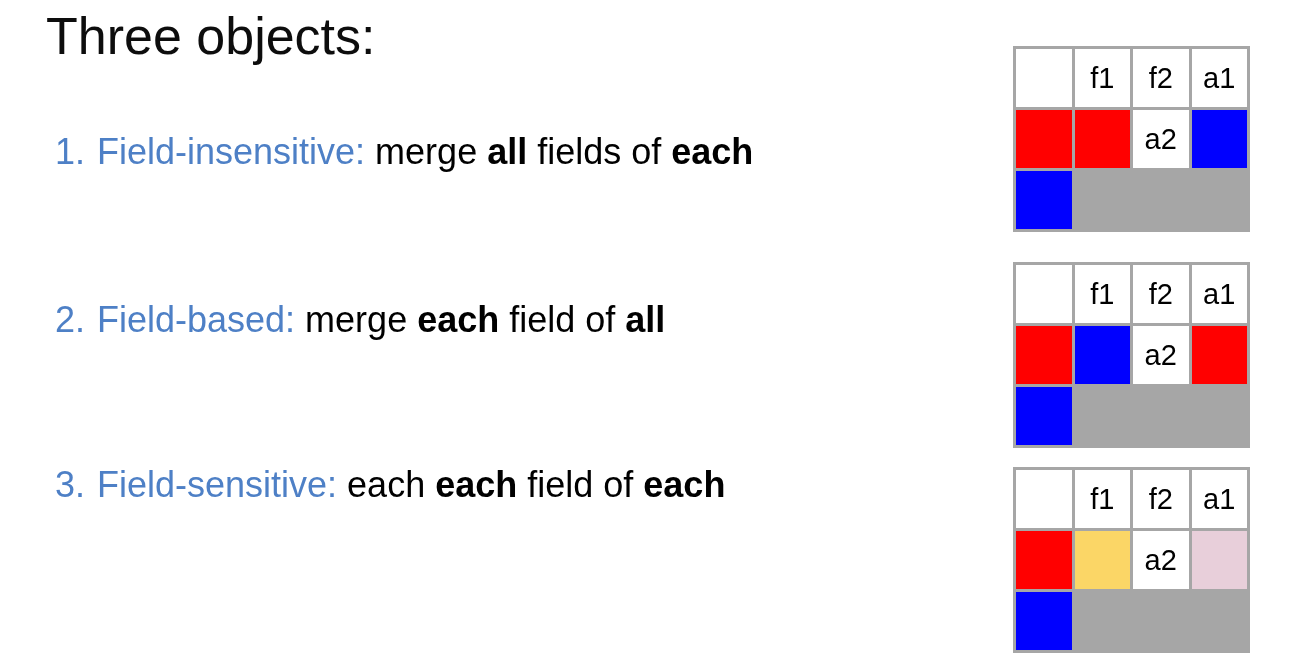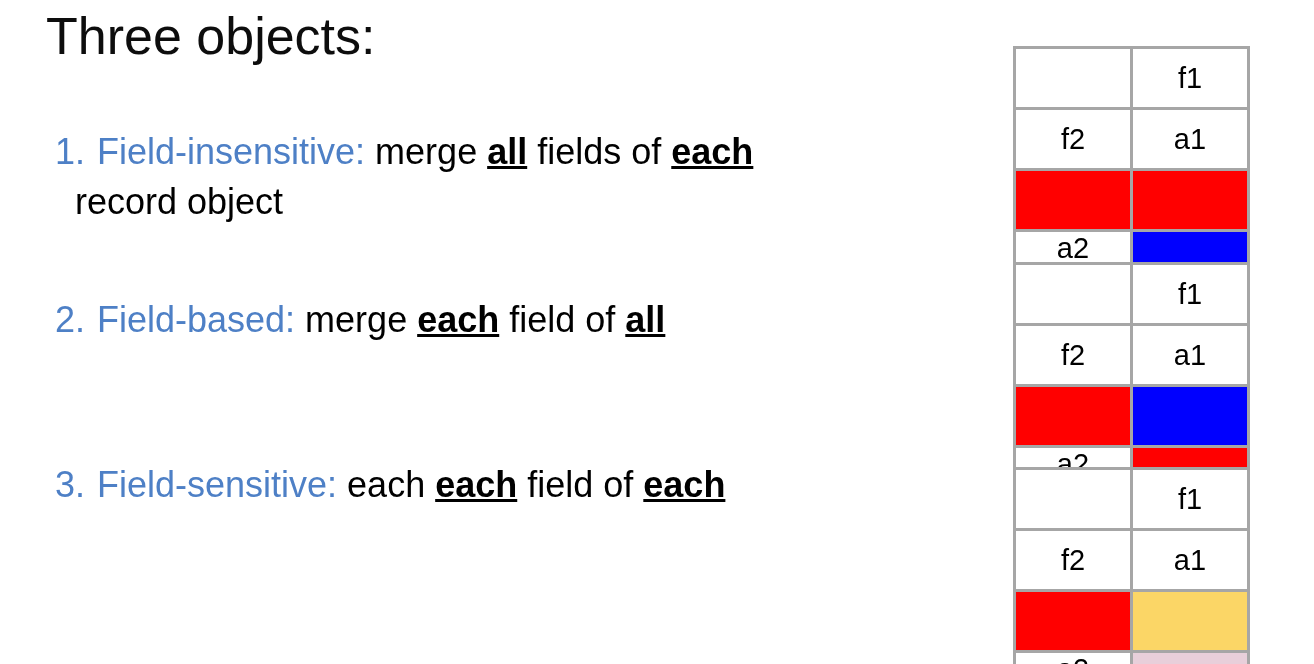--- a/index.html
+++ b/index.html
@@ -31,35 +31,35 @@
     line-height: 50px;
     text-indent: 22px; 
   }
   .item .num {
     position: absolute;
     left: -20px; top: 0;
     color: var(--accent);
     text-indent: 0;
   }
   .item .term { color: var(--accent); }
-  .b { font-weight: 700; text-decoration: underline; }
+  .b { font-weight: 700; }
 
   .item-1 { top: 127px; }
   .item-2 { top: 295px; }
   .item-3 { top: 460px; }
 
   .gtable {
     position: absolute;
     left: 1013px;
     width: 237px;
     box-sizing: border-box;
     background: var(--tborder);
     padding: 3px;
     display: grid;
-    grid-template-columns: 1fr 1fr;
+    grid-template-columns: 1fr 1fr 1fr 1fr;
     grid-template-rows: 58px 58px 58px;
     gap: 3px;
   }
   .gtable-1 { top: 46px; }
   .gtable-2 { top: 262px; }
   .gtable-3 { top: 467px; }
 
   .cell {
     background: #ffffff;
     display: flex;
@@ -71,21 +71,20 @@
 </style>
 </head>
 <body style="--accent: #4E80C6; --tborder: #A6A6A6;">
 
 <div class="slide">
 
   <div class="title">Three objects:</div>
 
   <div class="item item-1">
     <span class="num">1.</span><span class="term">Field-insensitive:</span><span> merge </span><span class="b">all</span><span> fields of </span><span class="b">each</span><br>
-    <span>record object</span>
   </div>
 
   <div class="item item-2">
     <span class="num">2.</span><span class="term">Field-based:</span><span> merge </span><span class="b">each</span><span> field of </span><span class="b">all</span><br>
   </div>
 
   <div class="item item-3">
     <span class="num">3.</span><span class="term">Field-sensitive:</span><span> each </span><span class="b">each</span><span> field of </span><span class="b">each</span><br>
   </div>
 

